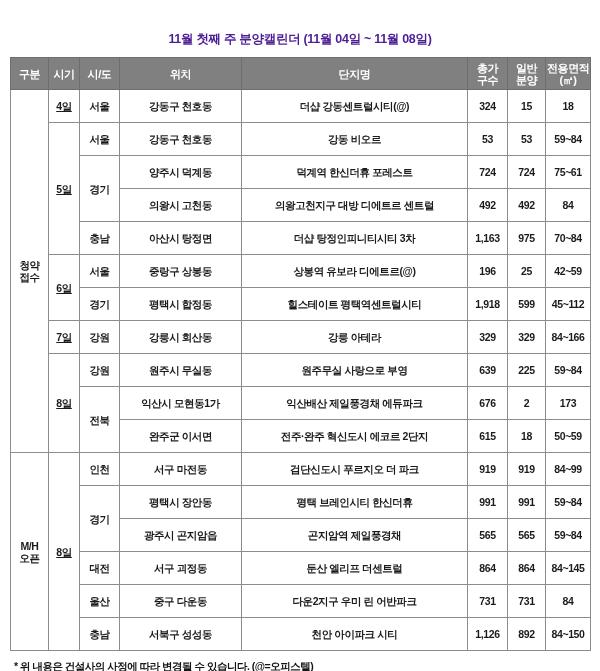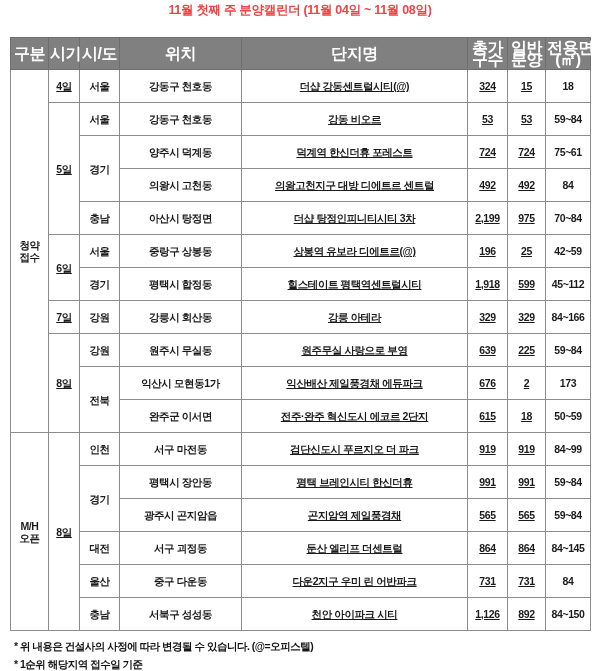--- a/index.html
+++ b/index.html
@@ -16,25 +16,26 @@
   .page{
     width:600px;height:671px;
     box-sizing:border-box;
     padding:0 10px;
     position:relative;
   }
   .title{
     text-align:center;
     font-size:12.5px;
     font-weight:bold;
-    color:#ef4444;
+    color:#4c1d95;
     letter-spacing:-0.3px;
     padding-top:3px;
-    padding-bottom:20px;
+    padding-bottom:11px;
     line-height:14px;
+    margin-top:29px;
   }
   table.cal{
     border-collapse:collapse;
     width:580px;
     table-layout:fixed;
     border:1px solid #6b6b6b;
   }
   table.cal th,table.cal td{
     border:1px solid #8c8c8c;
     text-align:center;
@@ -45,39 +46,39 @@
     line-height:12px;
     color:#1b1b1b;
     word-break:keep-all;
   }
   table.cal thead th{
     background:#808080;
     color:#ffffff;
     font-weight:bold;
     height:31px;
     border-color:#6e6e6e;
-    font-size:16px;
+    font-size:11px;
   }
   table.cal tbody td{
     height:32px;
     background:#ffffff;
     font-weight:bold;
   }
   td.sect{
     font-weight:bold;
     font-size:10.5px;
     letter-spacing:-0.6px;
     border-left:1px solid #4d4d4d;
     border-right:1px solid #4d4d4d;
   }
   td.period{font-weight:bold;text-decoration:underline;}
   td.sido{font-weight:bold;}
   td.loc{letter-spacing:-0.5px;}
-  td.name{letter-spacing:-0.5px;text-decoration:underline;}
-  td.num{font-weight:bold;font-size:10.5px;text-decoration:underline;}
+  td.name{letter-spacing:-0.5px;}
+  td.num{font-weight:bold;font-size:10.5px;}
   td.area{font-weight:bold;font-size:10.5px;letter-spacing:-0.5px;}
   .sect-sep td{border-top:1.6px solid #3d3d3d;}
   .grp-sep td{border-top:1.3px solid #5a5a5a;}
   .hdr-sub{display:block;line-height:12px;}
   .notes{
     padding-top:6px;
     padding-left:4px;
   }
   .note{
     font-size:10.5px;
@@ -161,21 +162,21 @@
           <td class="loc">의왕시 고천동</td>
           <td class="name">의왕고천지구 대방 디에트르 센트럴</td>
           <td class="num">492</td>
           <td class="num">492</td>
           <td class="area">84</td>
         </tr>
         <tr>
           <td class="sido" rowspan="1">충남</td>
           <td class="loc">아산시 탕정면</td>
           <td class="name">더샵 탕정인피니티시티 3차</td>
-          <td class="num">2,199</td>
+          <td class="num">1,163</td>
           <td class="num">975</td>
           <td class="area">70~84</td>
         </tr>
         <tr class="grp-sep">
           <td class="period" rowspan="2">6일</td>
           <td class="sido" rowspan="1">서울</td>
           <td class="loc">중랑구 상봉동</td>
           <td class="name">상봉역 유보라 디에트르(@)</td>
           <td class="num">196</td>
           <td class="num">25</td>

